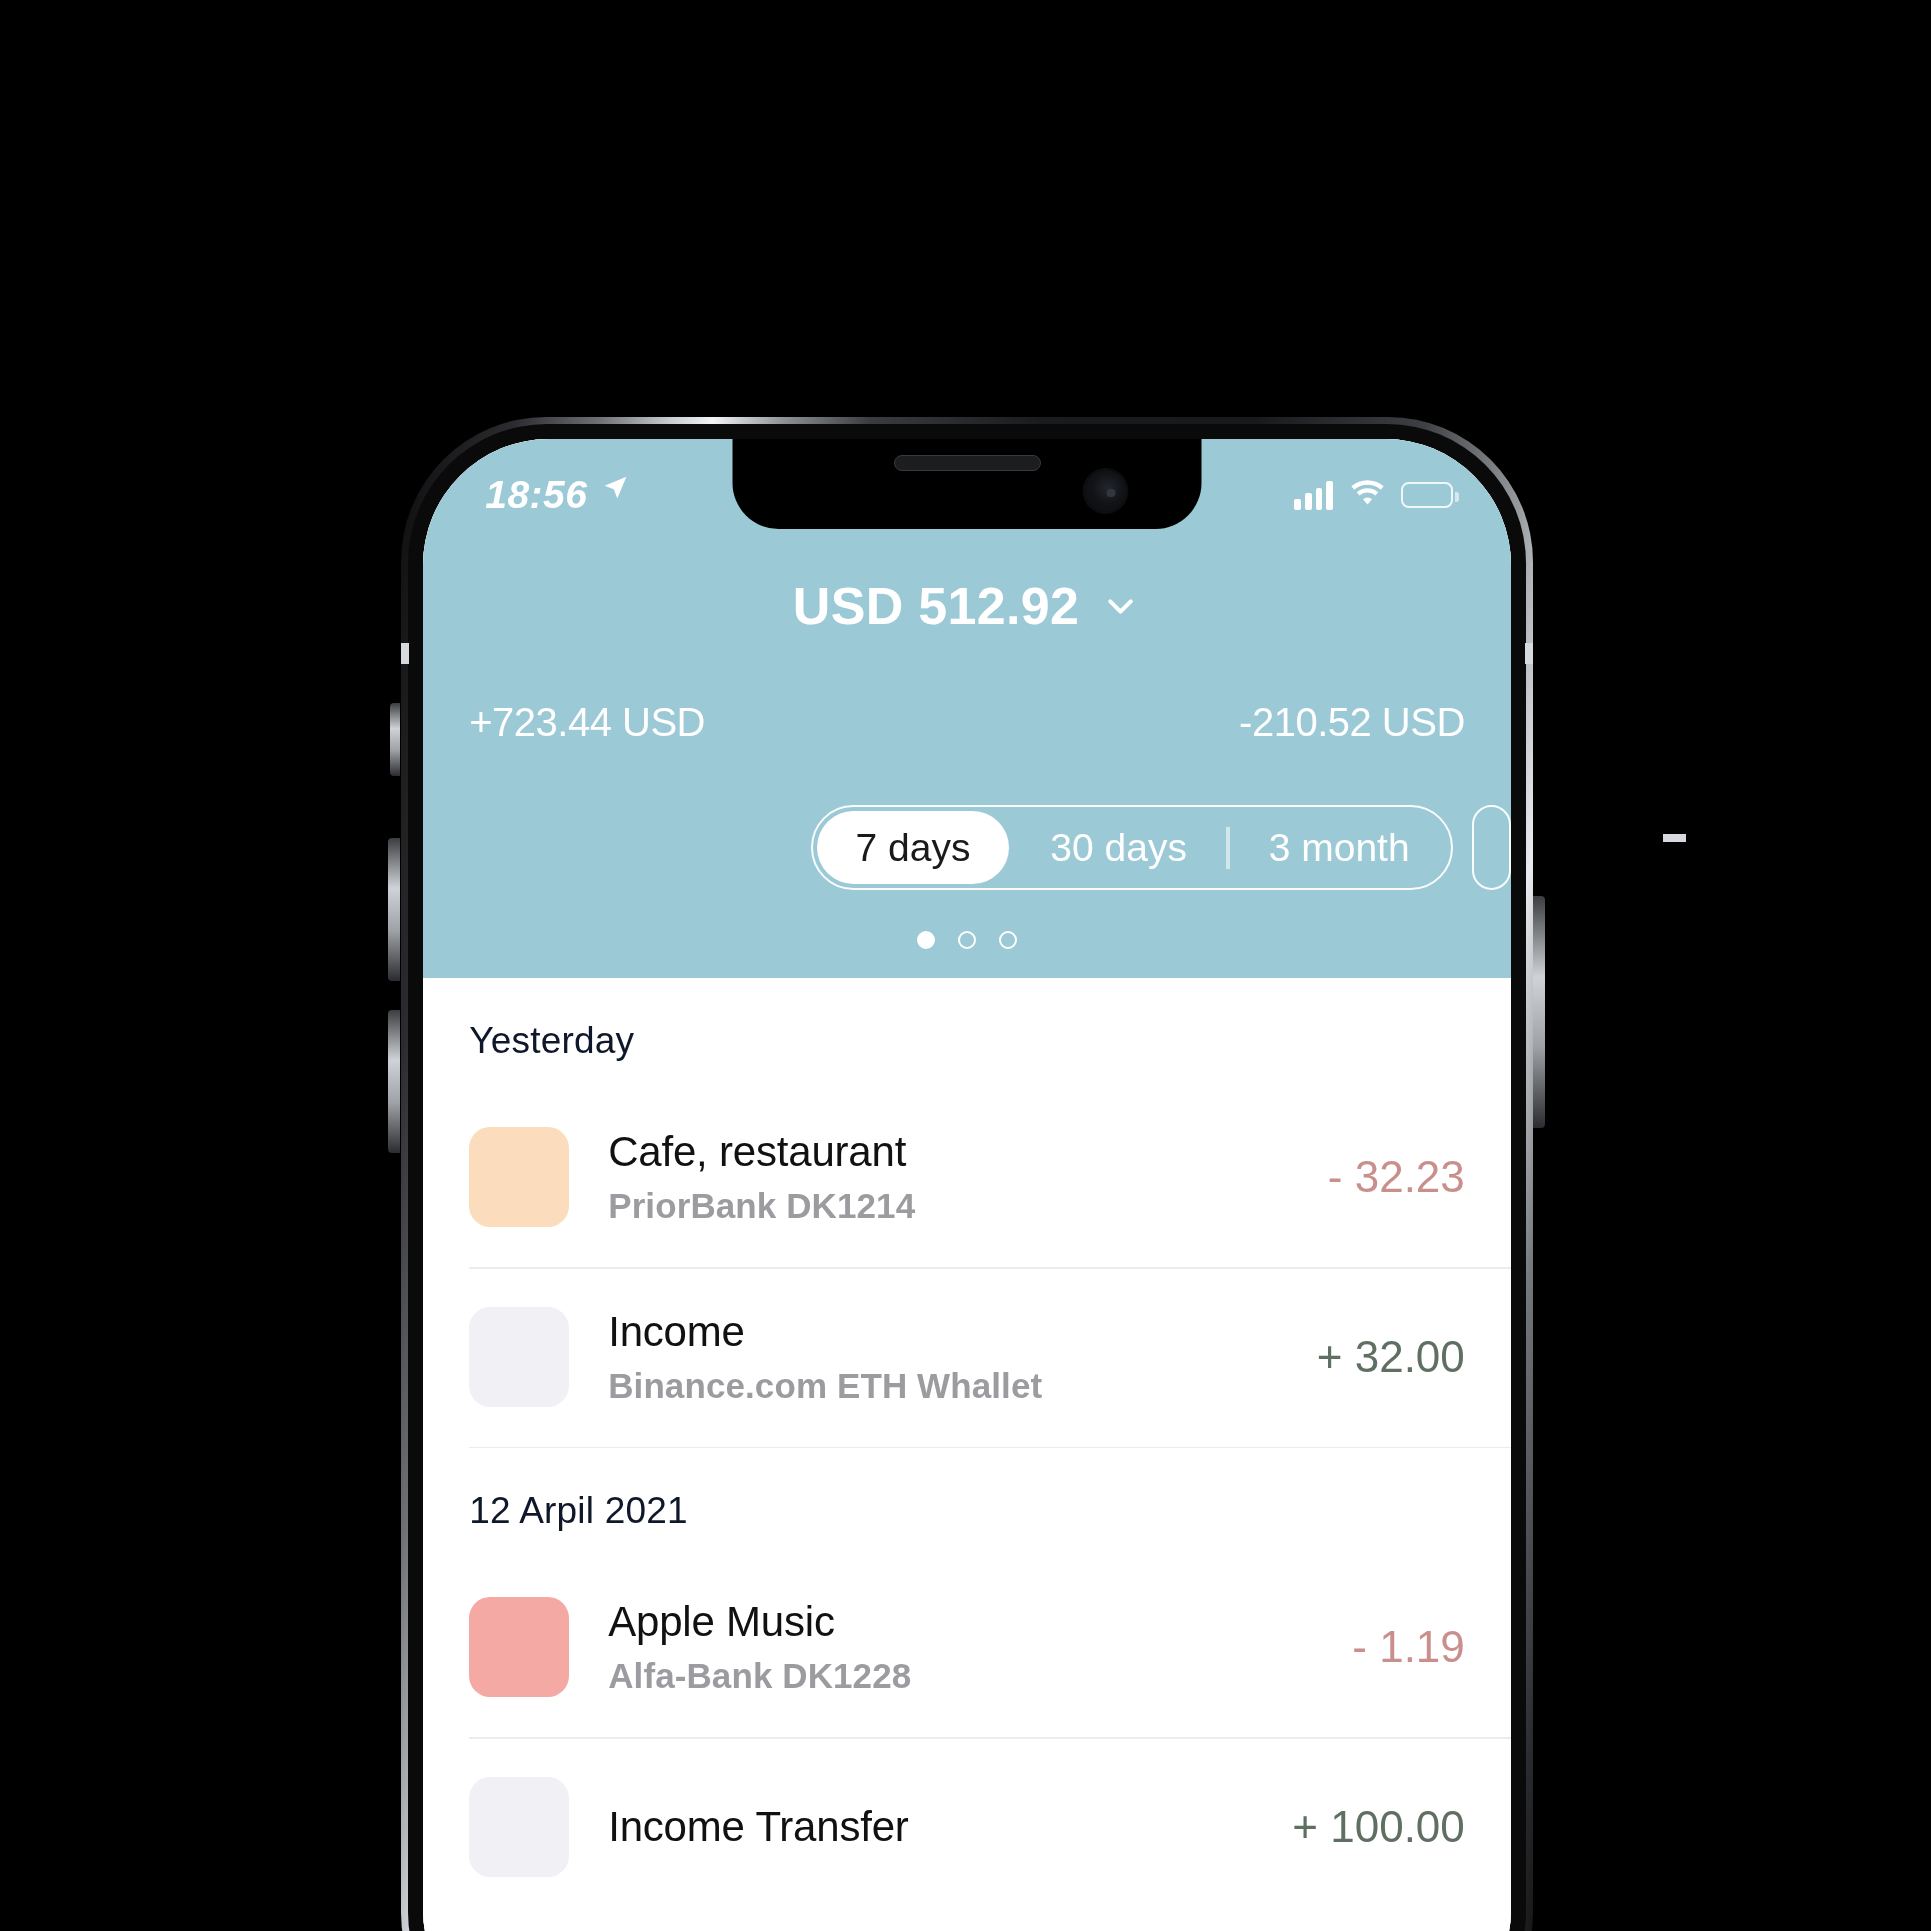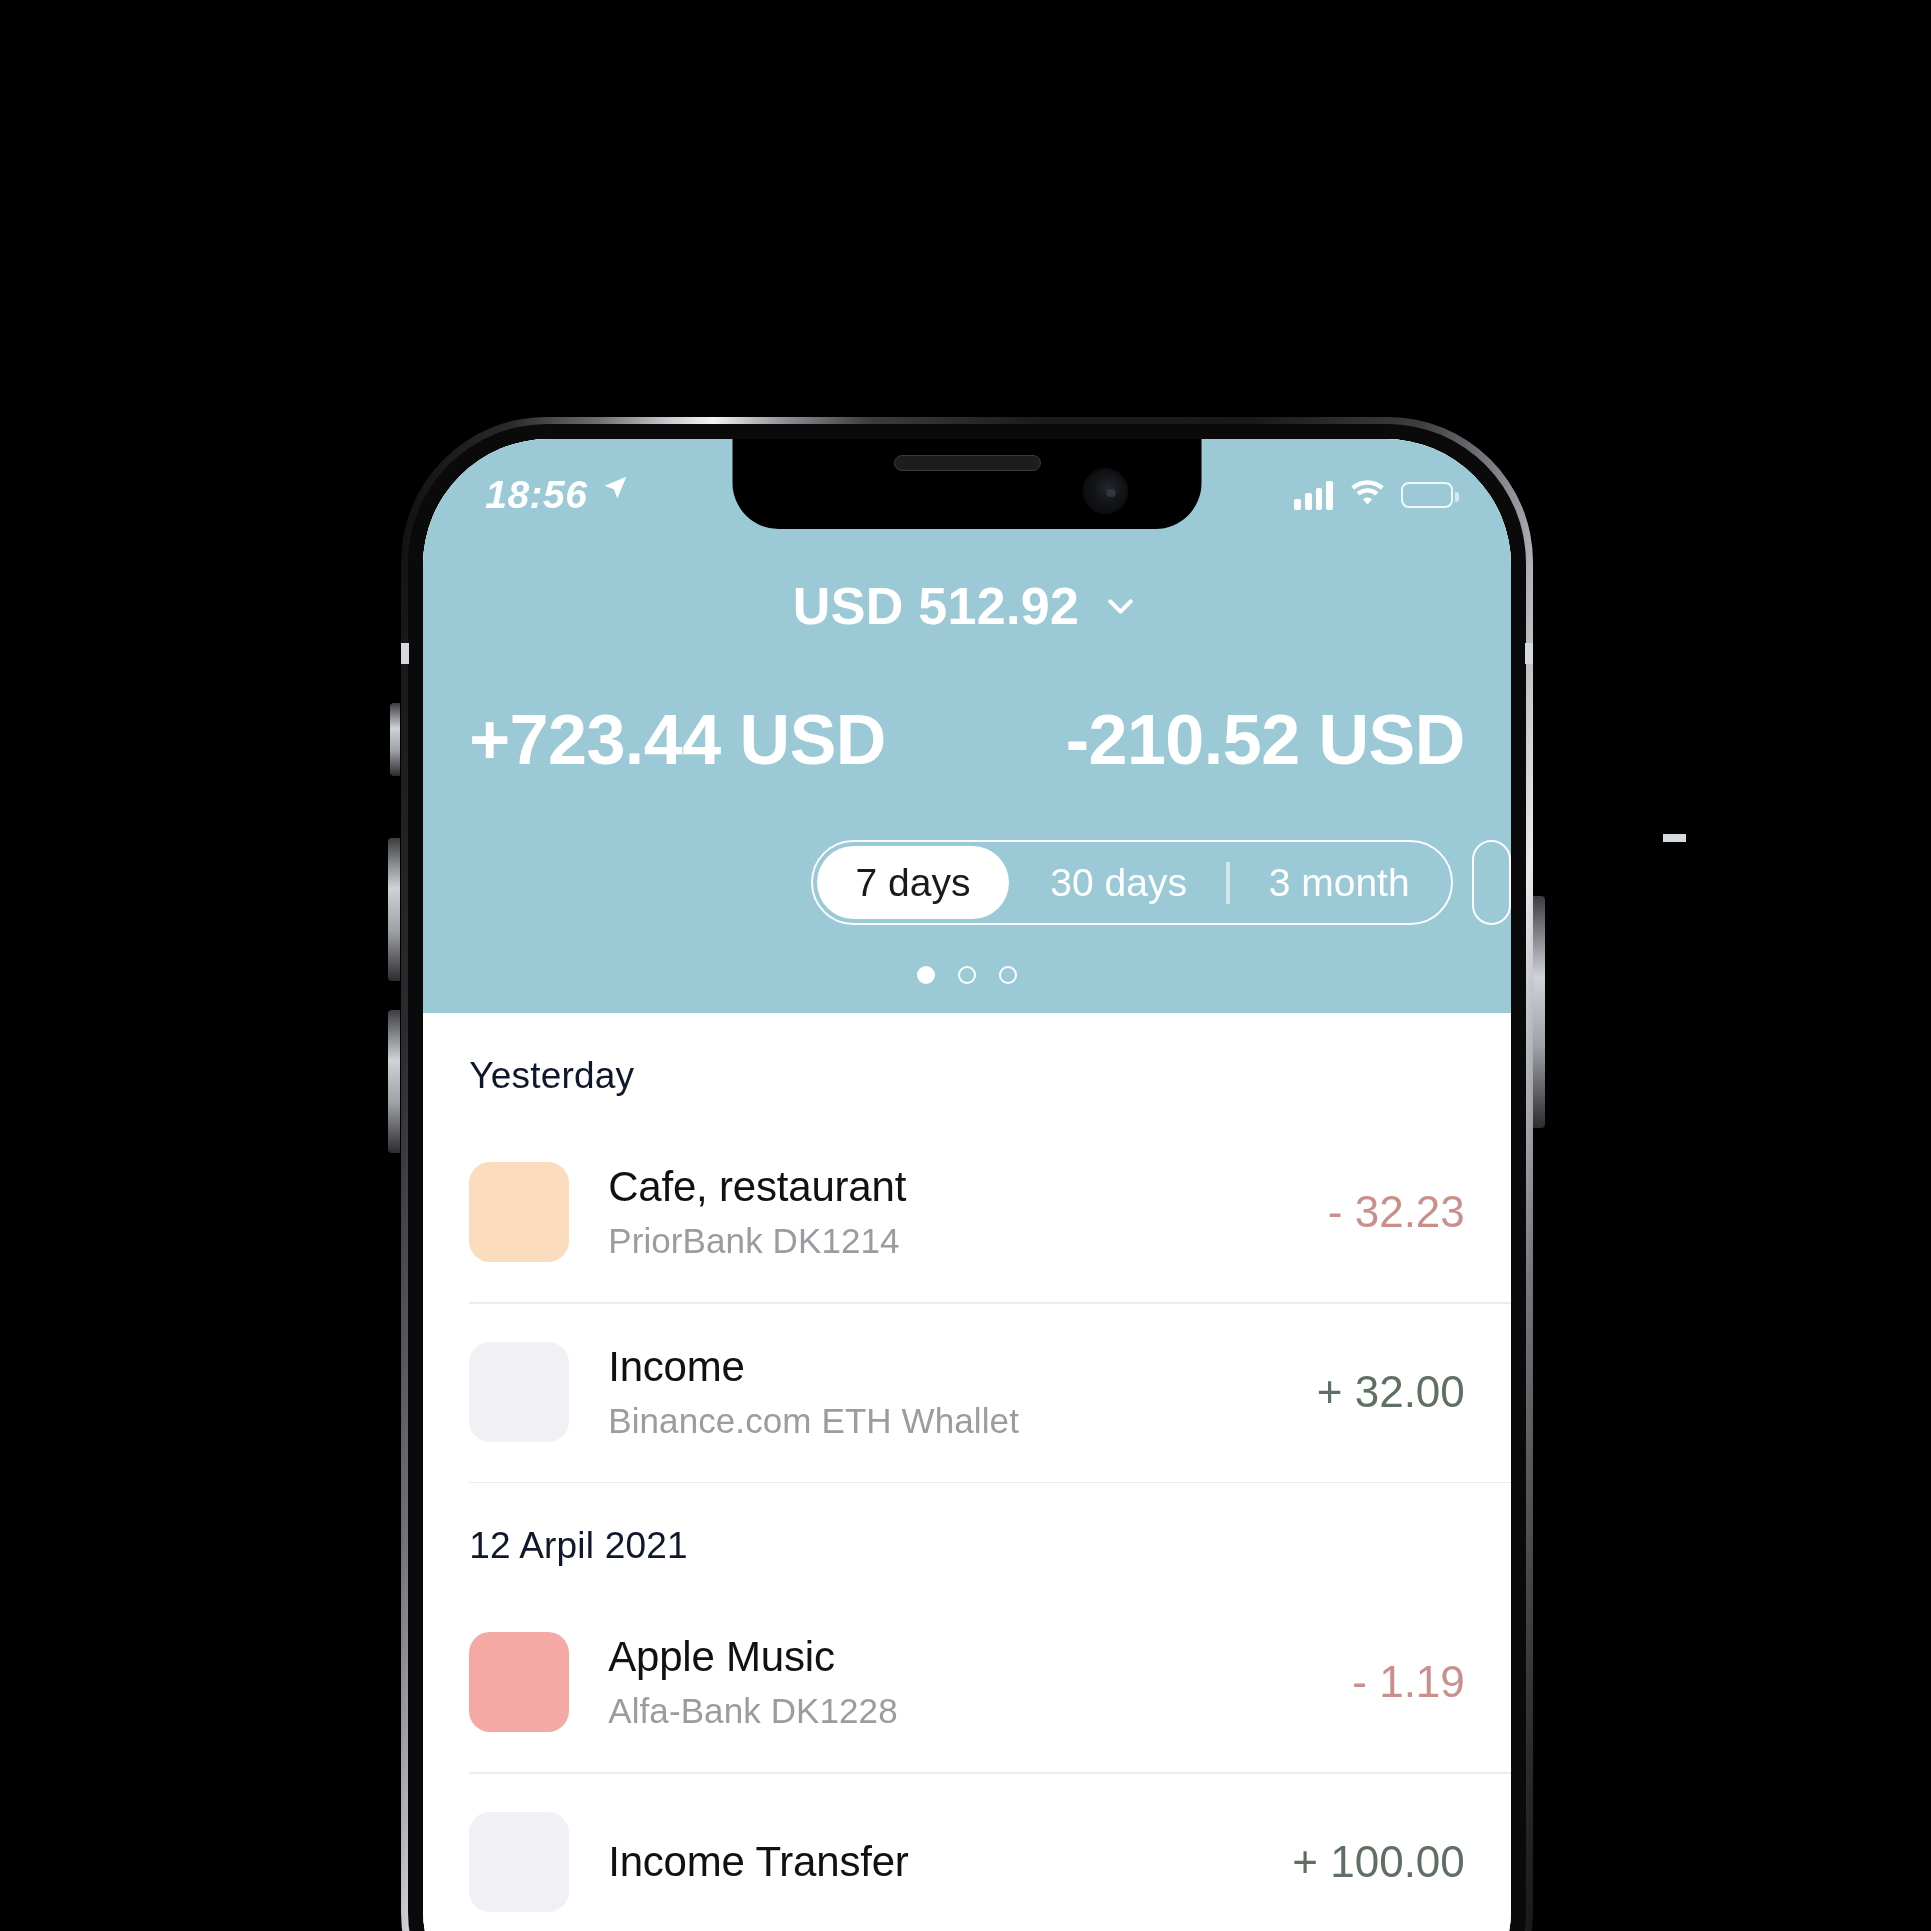--- a/index.html
+++ b/index.html
@@ -130,21 +130,21 @@
     margin-top:46px;
   }
   #balance-amount{ color:#fff; font-size:52px; font-weight:600; letter-spacing:0.3px; }
   #balance-chevron svg{ display:block; }
 
   #totals-row{
     display:flex; justify-content:space-between;
     padding:0 46px;
     margin-top:64px;
   }
-  .total-value{ color:#fff; font-size:70px; font-weight:700; letter-spacing:-0.5px; }
+  .total-value{ color:#fff; font-size:40px; font-weight:400; letter-spacing:-0.5px; }
 
   
   #period-selector{
     margin-top:60px;
     padding-left:46px;
     display:flex; align-items:center; gap:19.3px;
     overflow:hidden;
     justify-content:flex-end;
   }
   .seg-group{
@@ -195,21 +195,21 @@
     content:""; position:absolute; left:46px; right:0; top:0;
     height:1.9px; background:#ececef;
   }
   .tx-icon{
     width:100px; height:100px;
     border-radius:21px;
     flex:0 0 auto;
   }
   .tx-text{ margin-left:39px; flex:1 1 auto; min-width:0; }
   .tx-title{ font-size:42px; color:#111; font-weight:400; letter-spacing:-0.2px; }
-  .tx-sub{ font-size:35px; color:#9b9ba0; margin-top:10px; letter-spacing:0.1px; }
+  .tx-sub{ font-size:35px; color:#9b9ba0; margin-top:10px; letter-spacing:0.1px;font-weight:bold; }
   .tx-amount{ font-size:44px; font-weight:400; white-space:nowrap;text-align:center; }
   .tx-amount.neg{ color:#c98f8c; }
   .tx-amount.pos{ color:#5f6f62; }
 </style>
 </head>
 <body>
 
 <div id="phone-frame">
 
   <div class="antenna" id="antenna-top"></div>

